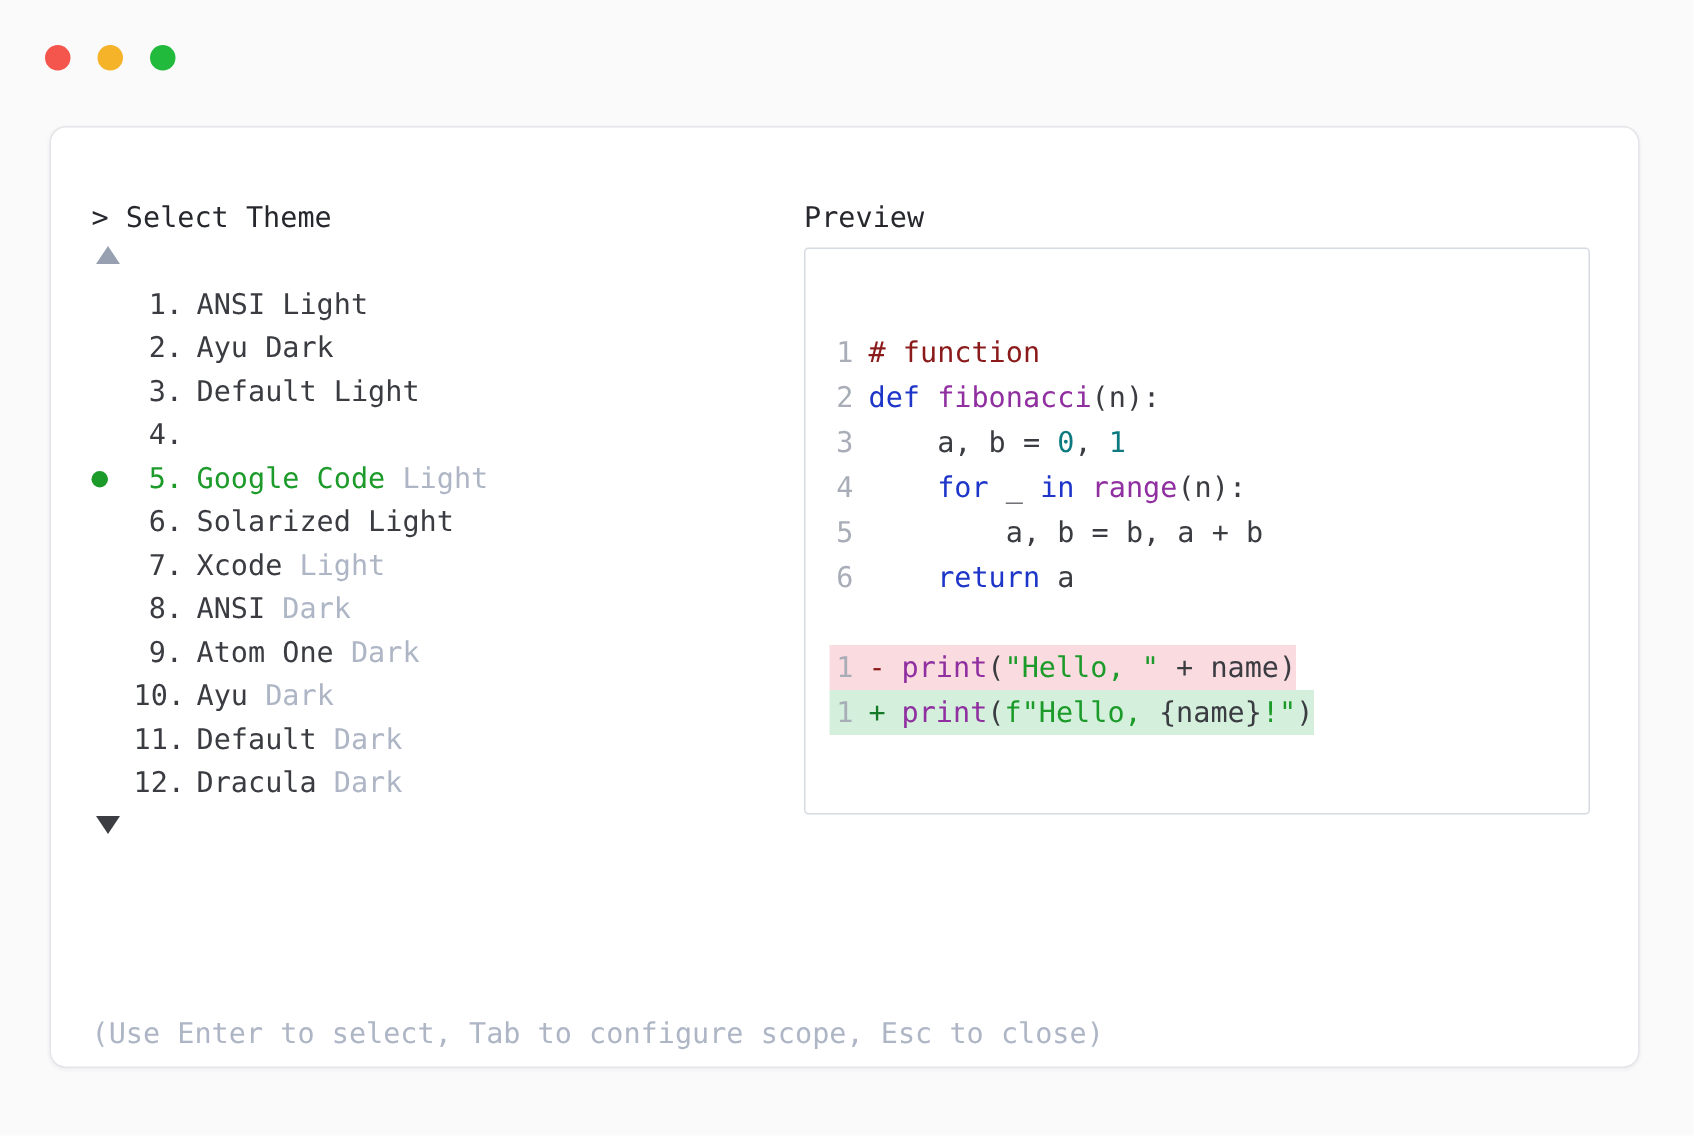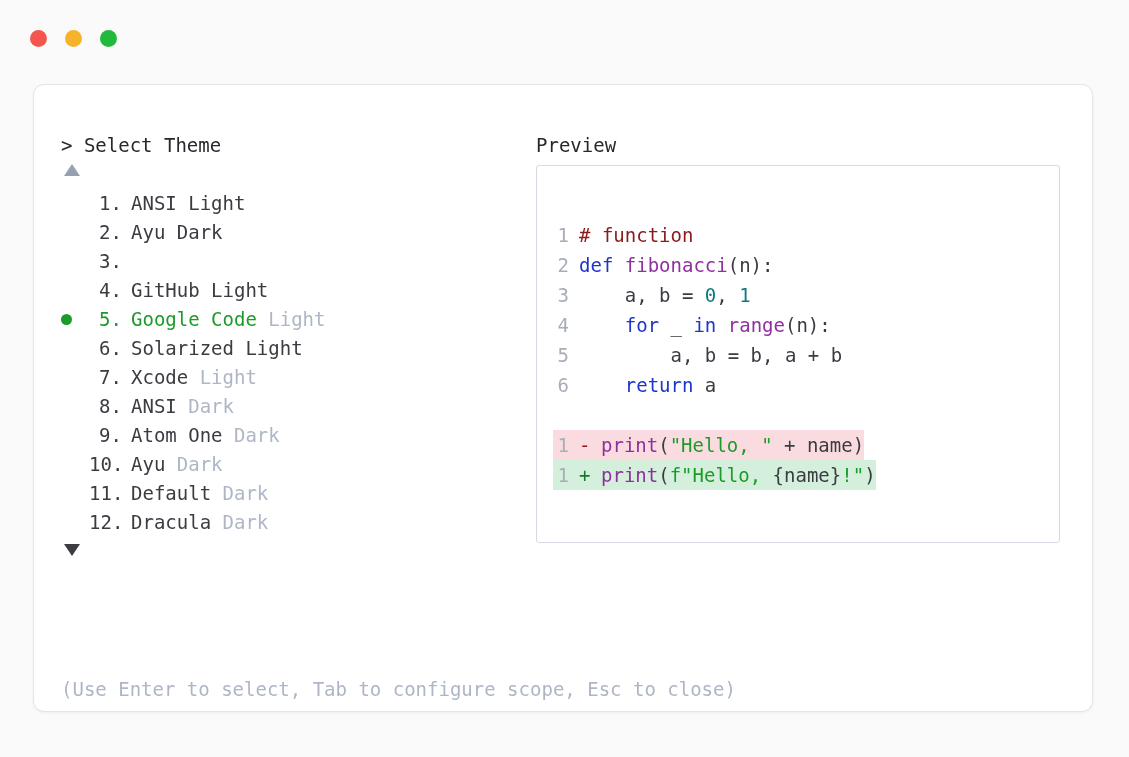--- a/index.html
+++ b/index.html
@@ -221,22 +221,22 @@
 
     <div class="heading">&gt; Select Theme</div>
 
     <div class="arrow-row">
       <div class="tri tri-up"></div>
     </div>
 
     <div class="theme-list" id="theme-list">
         <div class="theme-row"><div class="bullet-cell"></div><div class="num-cell">1.</div><span>ANSI Light</span></div>
         <div class="theme-row"><div class="bullet-cell"></div><div class="num-cell">2.</div><span>Ayu Dark</span></div>
-        <div class="theme-row"><div class="bullet-cell"></div><div class="num-cell">3.</div></div>
-        <div class="theme-row"><div class="bullet-cell"></div><div class="num-cell">4.</div><span>GitHub Light</span></div>
+        <div class="theme-row"><div class="bullet-cell"></div><div class="num-cell">3.</div><span>Default Light</span></div>
+        <div class="theme-row"><div class="bullet-cell"></div><div class="num-cell">4.</div></div>
         <div class="theme-row selected"><div class="bullet-cell"><div class="bullet"></div></div><div class="num-cell">5.</div><span>Google Code</span><span> </span><span class="variant-muted">Light</span></div>
         <div class="theme-row"><div class="bullet-cell"></div><div class="num-cell">6.</div><span>Solarized Light</span></div>
         <div class="theme-row"><div class="bullet-cell"></div><div class="num-cell">7.</div><span>Xcode</span><span> </span><span class="variant-muted">Light</span></div>
         <div class="theme-row"><div class="bullet-cell"></div><div class="num-cell">8.</div><span>ANSI</span><span> </span><span class="variant-muted">Dark</span></div>
         <div class="theme-row"><div class="bullet-cell"></div><div class="num-cell">9.</div><span>Atom One</span><span> </span><span class="variant-muted">Dark</span></div>
         <div class="theme-row"><div class="bullet-cell"></div><div class="num-cell">10.</div><span>Ayu</span><span> </span><span class="variant-muted">Dark</span></div>
         <div class="theme-row"><div class="bullet-cell"></div><div class="num-cell">11.</div><span>Default</span><span> </span><span class="variant-muted">Dark</span></div>
         <div class="theme-row"><div class="bullet-cell"></div><div class="num-cell">12.</div><span>Dracula</span><span> </span><span class="variant-muted">Dark</span></div>
       </div>
 

